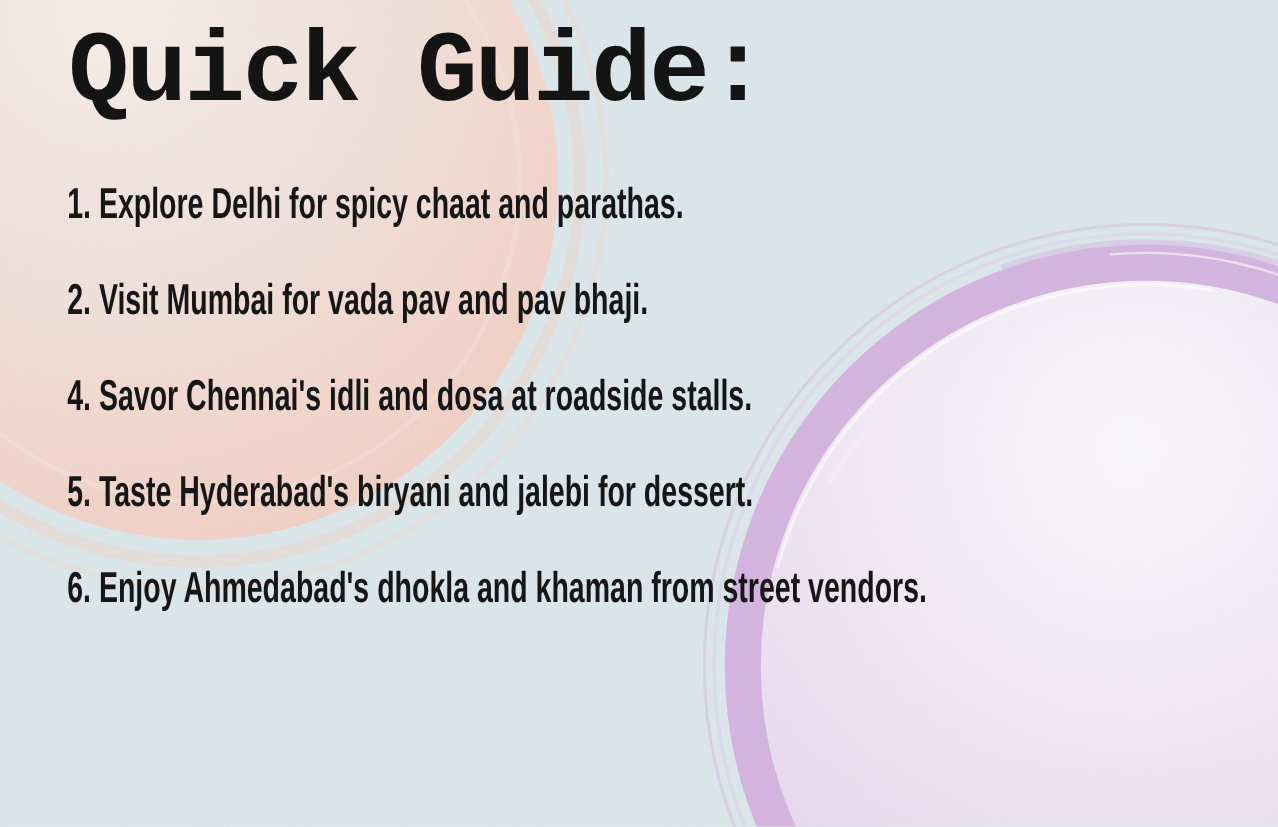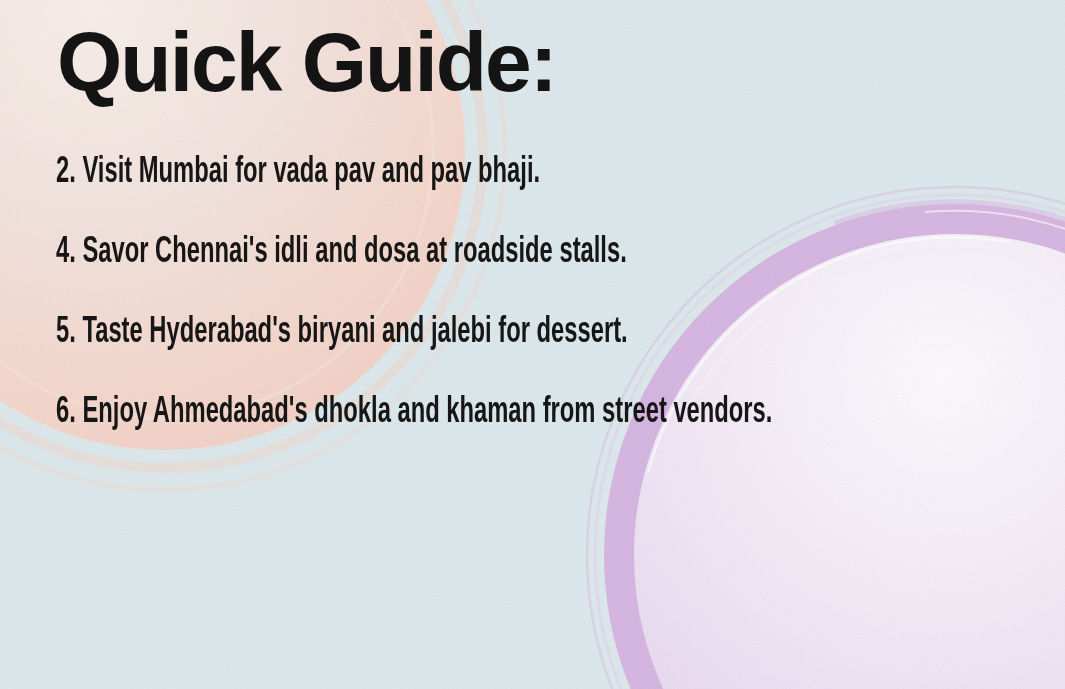--- a/index.html
+++ b/index.html
@@ -20,21 +20,21 @@
     inset: 0;
     width: 1065px;
     height: 689px;
     display: block;
   }
   .title {
     position: absolute;
     left: 57px;
     top: 14px;
     margin: 0;
-    font-family: Liberation Sans, sans-serif;
+    font-family: Liberation Mono, monospace;
     font-weight: 700;
     font-size: 84px;
     line-height: 96px;
     letter-spacing: -2px;
     color: #141414;
     white-space: nowrap;
   }
   .guide-list {
     position: absolute;
     inset: 0;
@@ -107,20 +107,23 @@
       <path d="M 925 212 A 344 344 0 0 1 1127 257" fill="none" stroke="#ffffff" stroke-width="2" opacity="0.6"></path>
     </g>
 
     <rect width="1065" height="689" filter="url(#grainFilter)" opacity="0.12"></rect>
   </svg>
 
   <h1 class="title">Quick Guide:</h1>
 
   <div class="guide-list">
     <div class="guide-item">
+      <span class="item-text">1. Explore Delhi for spicy chaat and parathas.</span>
+    </div>
+    <div class="guide-item">
       <span class="item-text">2. Visit Mumbai for vada pav and pav bhaji.</span>
     </div>
     <div class="guide-item">
       <span class="item-text">4. Savor Chennai's idli and dosa at roadside stalls.</span>
     </div>
     <div class="guide-item">
       <span class="item-text">5. Taste Hyderabad's biryani and jalebi for dessert.</span>
     </div>
     <div class="guide-item">
       <span class="item-text">6. Enjoy Ahmedabad's dhokla and khaman from street vendors.</span>

